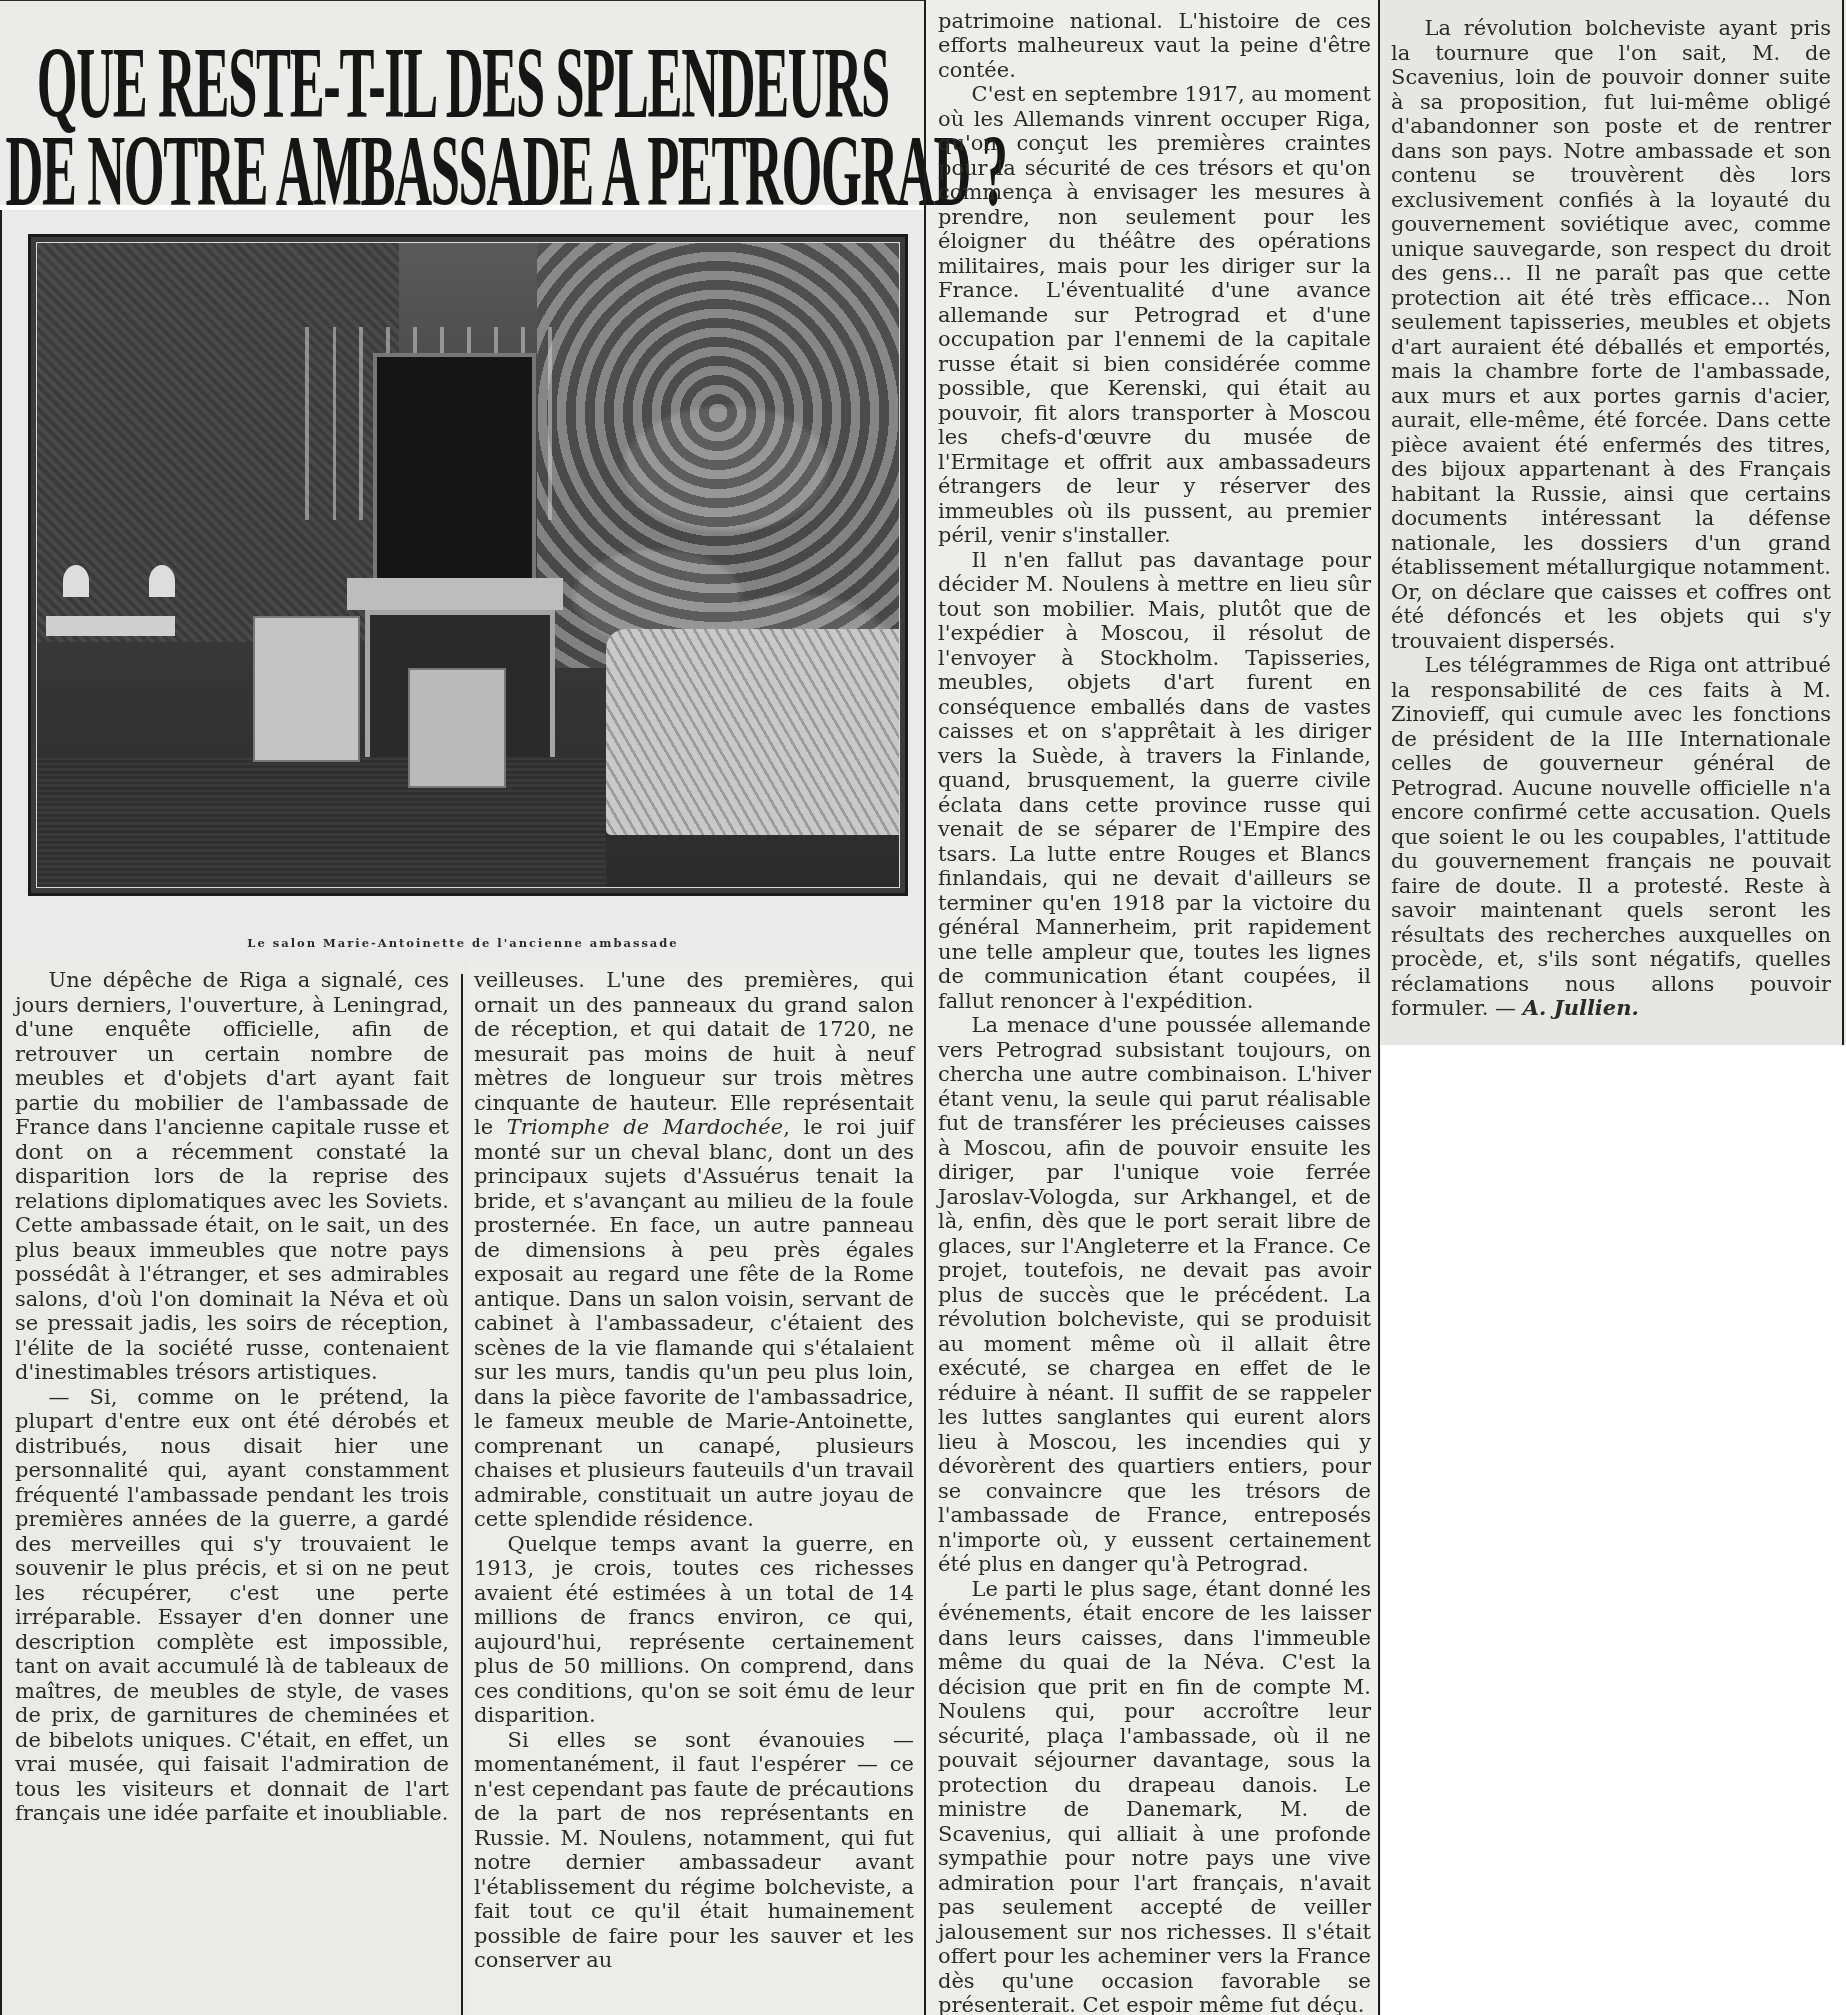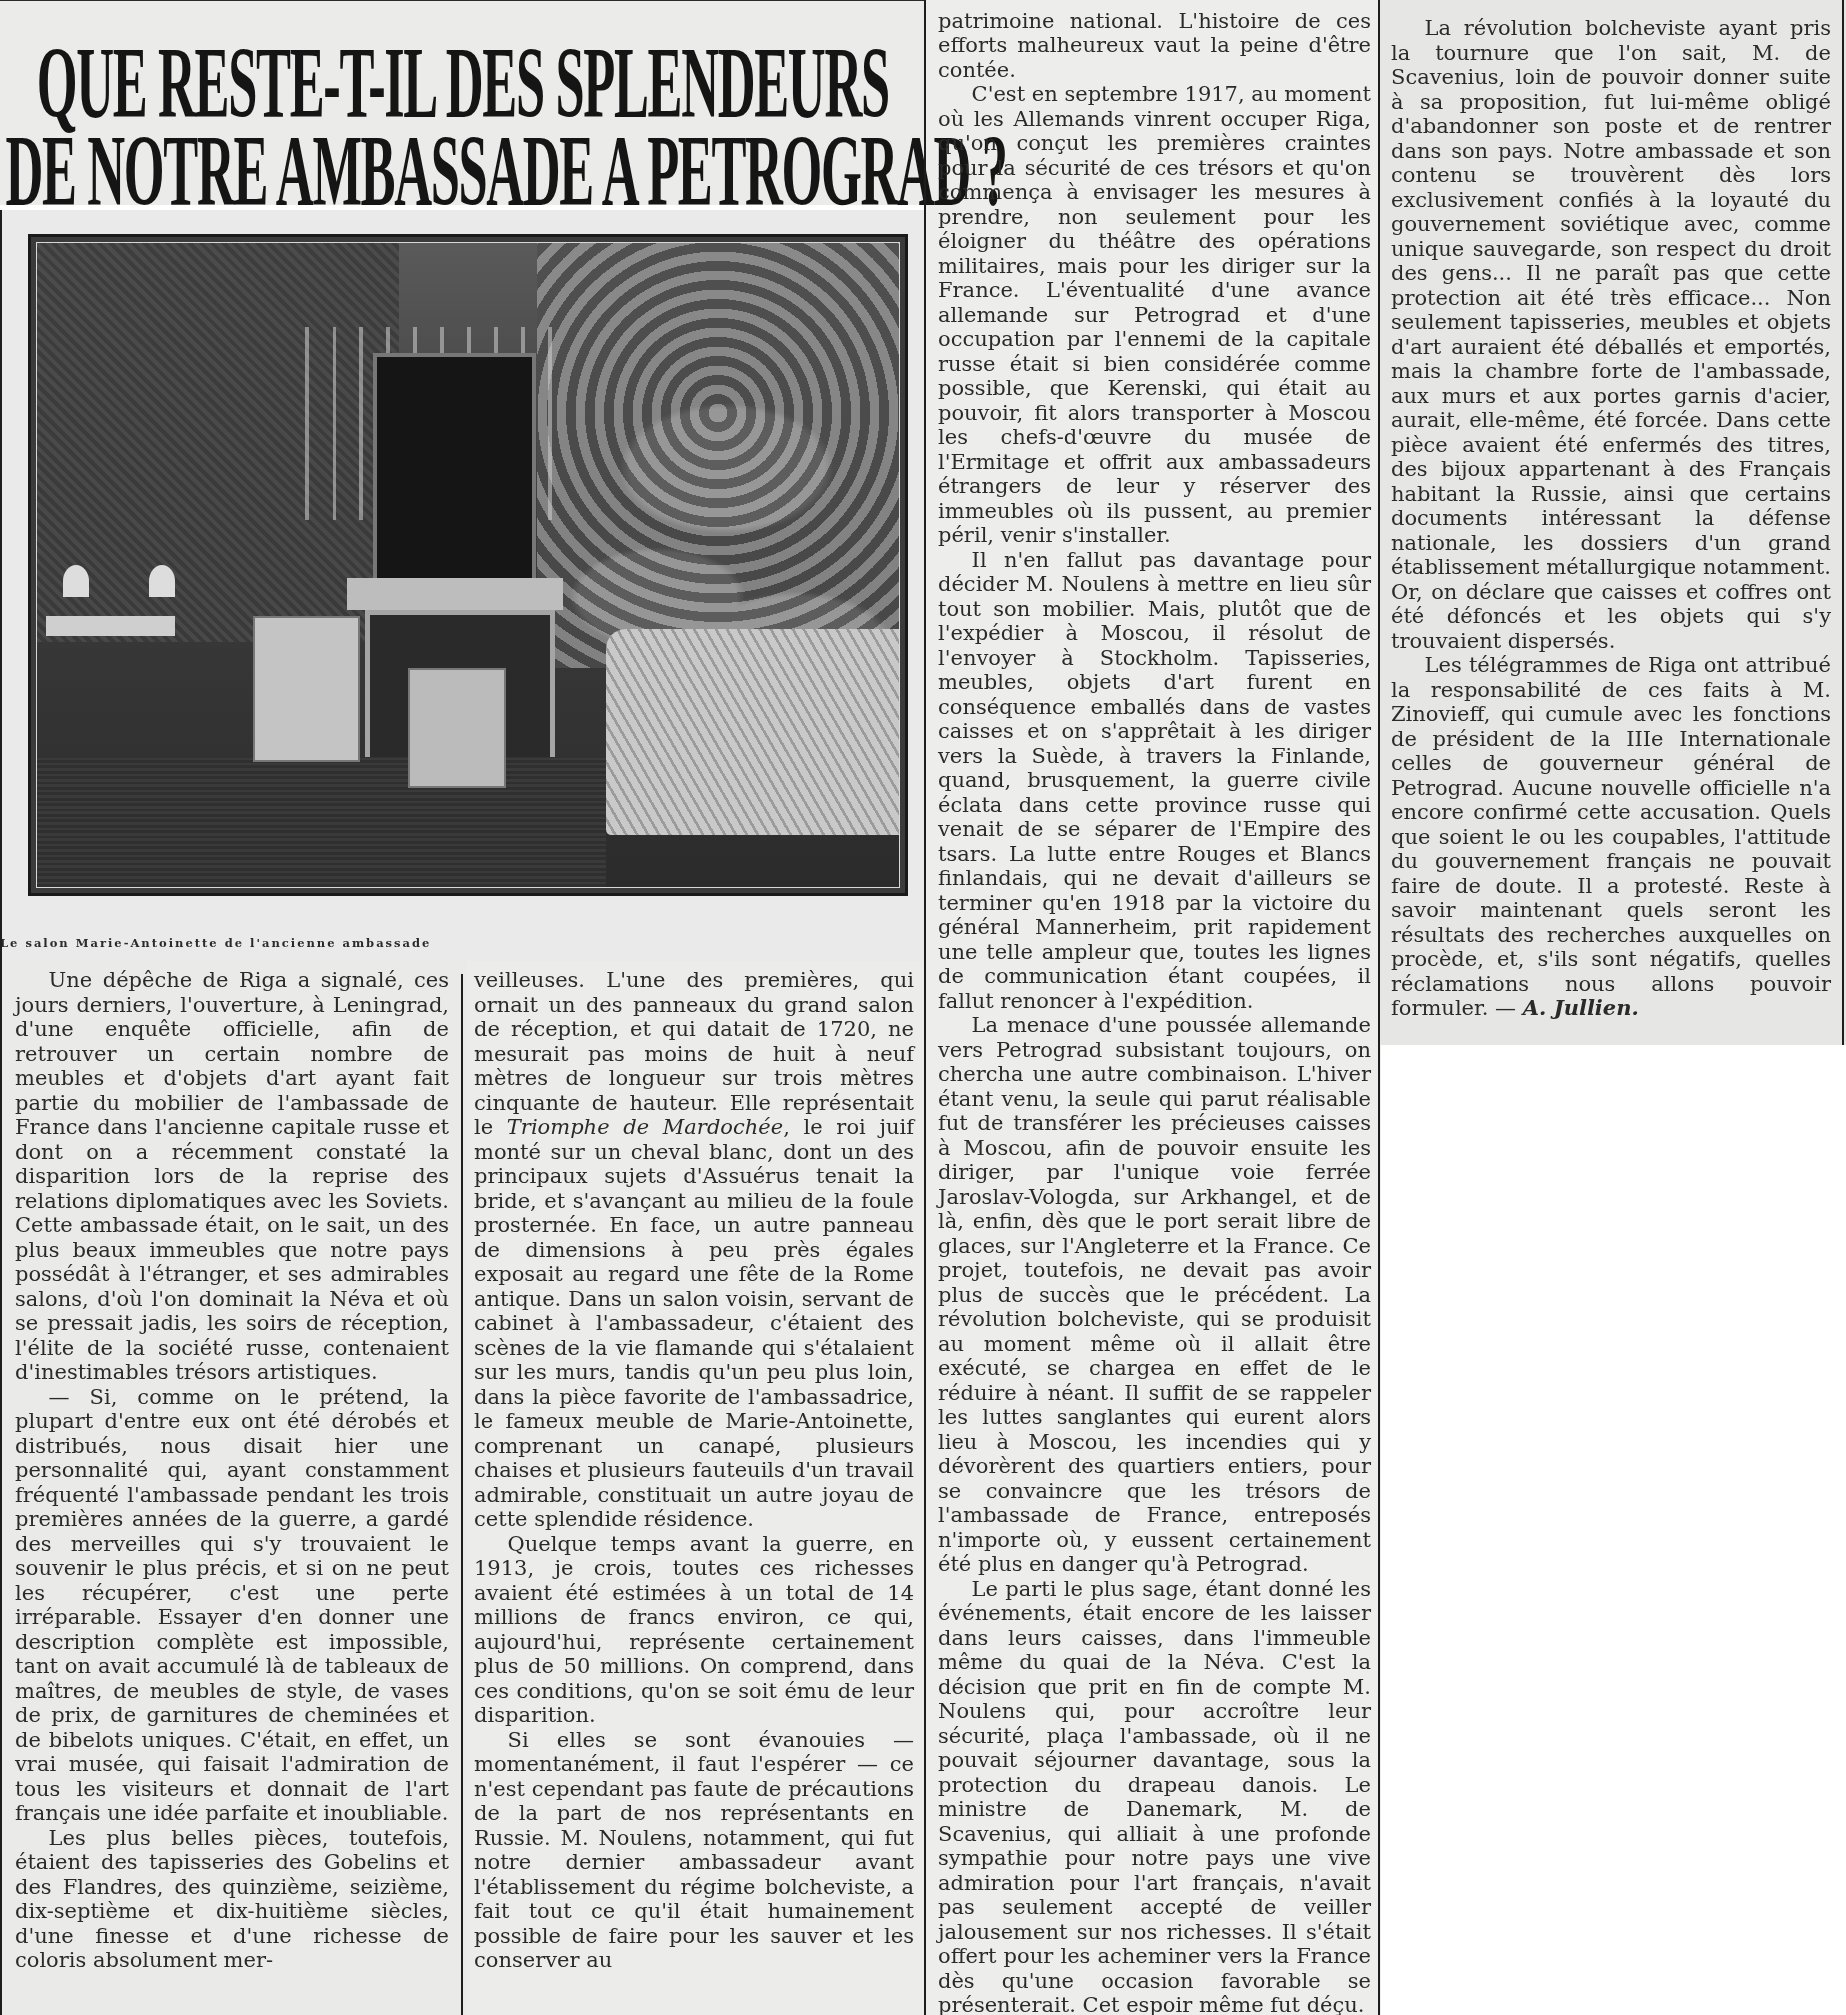--- a/index.html
+++ b/index.html
@@ -45,21 +45,21 @@
   .ph-chair1 { position: absolute; left: 25%; top: 58%; width: 12%; height: 22%; background: #c4c4c4; border: 2.7px solid #777; }
   .ph-chair2 { position: absolute; left: 43%; top: 66%; width: 11%; height: 18%; background: #bbbbbb; border: 2.7px solid #777; }
   .ph-table { position: absolute; left: 1%; top: 58%; width: 15%; height: 3%; background: #cfcfcf; }
   .ph-lamp1 { position: absolute; left: 3%; top: 50%; width: 3%; height: 5%; background: #ddd; border-radius: 50% 50% 0 0; }
   .ph-lamp2 { position: absolute; left: 13%; top: 50%; width: 3%; height: 5%; background: #ddd; border-radius: 50% 50% 0 0; }
   .ph-floor { position: absolute; left: 0; top: 80%; width: 66%; height: 20%; background: repeating-linear-gradient(0deg, #2f2f2f 0 2.7px, #3a3a3a 2.7px 5.4px); }
   .ph-candles { position: absolute; left: 30%; top: 13%; width: 30%; height: 30%;
     background: repeating-linear-gradient(90deg, transparent 0 9.5px, #cfcfcf 9.5px 13.5px, transparent 13.5px 27px); opacity: .55; }
 
   .caption {
-    position: absolute; left: 0; top: 936px; width: 926px; 
+    position: absolute; left: 0; top: 936px; width: 926px; text-align: center;
     font-family: "DejaVu Serif", serif; font-weight: bold; font-size: 11.5px; letter-spacing: 2px; color: #2a2a2a;
   }
   .col {
     position: absolute; font-family: "DejaVu Serif", serif; font-size: 21px; line-height: 24.5px;
     text-align: justify; hyphens: manual; color: #2a2a2a;
   }
   .col p { margin: 0; text-indent: 0; }
   .col p.indent { text-indent: 1.6em; }
   .col1 { left: 15px; top: 968px; width: 434px; }
   .col2 { left: 474px; top: 968px; width: 440px; }
@@ -115,21 +115,20 @@
 
   <div class="rule-v" style="left:0;top:210px;height:1805px;"></div>
   <div class="rule-v" style="left:461px;top:974px;height:1041px;"></div>
   <div class="rule-v" style="left:924px;top:0;height:2015px;"></div>
   <div class="rule-v" style="left:1378px;top:0;height:2015px;"></div>
   <div class="rule-v" style="left:1842px;top:0;height:1045px;"></div>
 
   <div class="col col1">
     <p class="indent">Une dépêche de Riga a signalé, ces jours derniers, l'ouverture, à Leningrad, d'une enquête officielle, afin de retrouver un certain nombre de meubles et d'objets d'art ayant fait partie du mobilier de l'ambassade de France dans l'ancienne capitale russe et dont on a récemment constaté la disparition lors de la reprise des relations diplomatiques avec les Soviets. Cette ambassade était, on le sait, un des plus beaux immeubles que notre pays possédât à l'étranger, et ses admirables salons, d'où l'on dominait la Néva et où se pressait jadis, les soirs de réception, l'élite de la société russe, contenaient d'inestimables trésors artistiques.</p>
     <p class="indent">— Si, comme on le prétend, la plupart d'entre eux ont été dérobés et distribués, nous disait hier une personnalité qui, ayant constamment fréquenté l'ambassade pendant les trois premières années de la guerre, a gardé des merveilles qui s'y trouvaient le souvenir le plus précis, et si on ne peut les récupérer, c'est une perte irréparable. Essayer d'en donner une description complète est impossible, tant on avait accumulé là de tableaux de maîtres, de meubles de style, de vases de prix, de garnitures de cheminées et de bibelots uniques. C'était, en effet, un vrai musée, qui faisait l'admiration de tous les visiteurs et donnait de l'art français une idée parfaite et inoubliable.</p>
-    <p class="indent">Les plus belles pièces, toutefois, étaient des tapisseries des Gobelins et des Flandres, des quinzième, seizième, dix-septième et dix-huitième siècles, d'une finesse et d'une richesse de coloris absolument mer-</p>
   </div>
 
   <div class="col col2">
     <p><span>veilleuses. L'une des premières, qui ornait un des panneaux du grand salon de réception, et qui datait de 1720, ne mesurait pas moins de huit à neuf mètres de longueur sur trois mètres cinquante de hauteur. Elle représentait le </span><em>Triomphe de Mardochée</em><span>, le roi juif monté sur un cheval blanc, dont un des principaux sujets d'Assuérus tenait la bride, et s'avançant au milieu de la foule prosternée. En face, un autre panneau de dimensions à peu près égales exposait au regard une fête de la Rome antique. Dans un salon voisin, servant de cabinet à l'ambassadeur, c'étaient des scènes de la vie flamande qui s'étalaient sur les murs, tandis qu'un peu plus loin, dans la pièce favorite de l'ambassadrice, le fameux meuble de Marie-Antoinette, comprenant un canapé, plusieurs chaises et plusieurs fauteuils d'un travail admirable, constituait un autre joyau de cette splendide résidence.</span></p>
     <p class="indent">Quelque temps avant la guerre, en 1913, je crois, toutes ces richesses avaient été estimées à un total de 14 millions de francs environ, ce qui, aujourd'hui, représente certainement plus de 50 millions. On comprend, dans ces conditions, qu'on se soit ému de leur disparition.</p>
     <p class="indent">Si elles se sont évanouies — momentanément, il faut l'espérer — ce n'est cependant pas faute de précautions de la part de nos représentants en Russie. M. Noulens, notamment, qui fut notre dernier ambassadeur avant l'établissement du régime bolcheviste, a fait tout ce qu'il était humainement possible de faire pour les sauver et les conserver au</p>
   </div>
 
   <div class="col col3">
     <p>patrimoine national. L'histoire de ces efforts malheureux vaut la peine d'être contée.</p>

